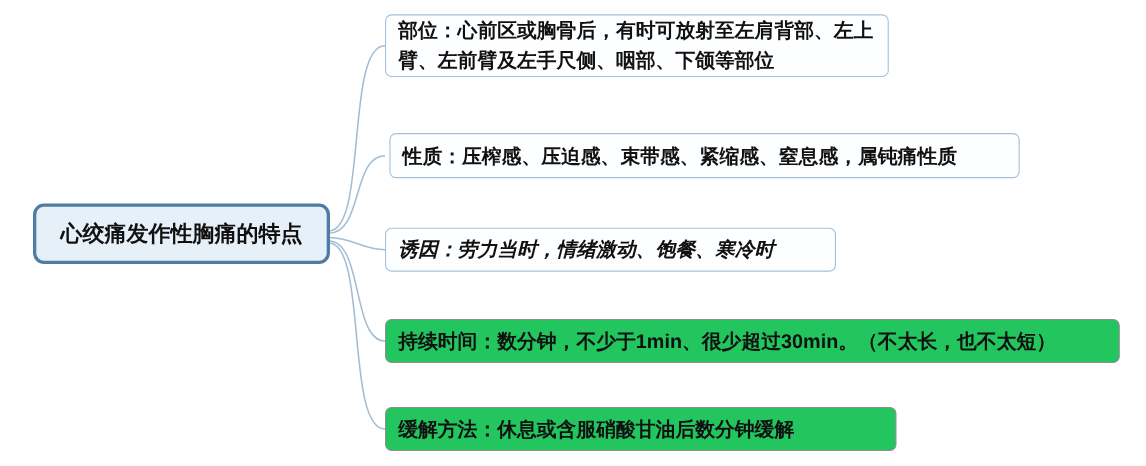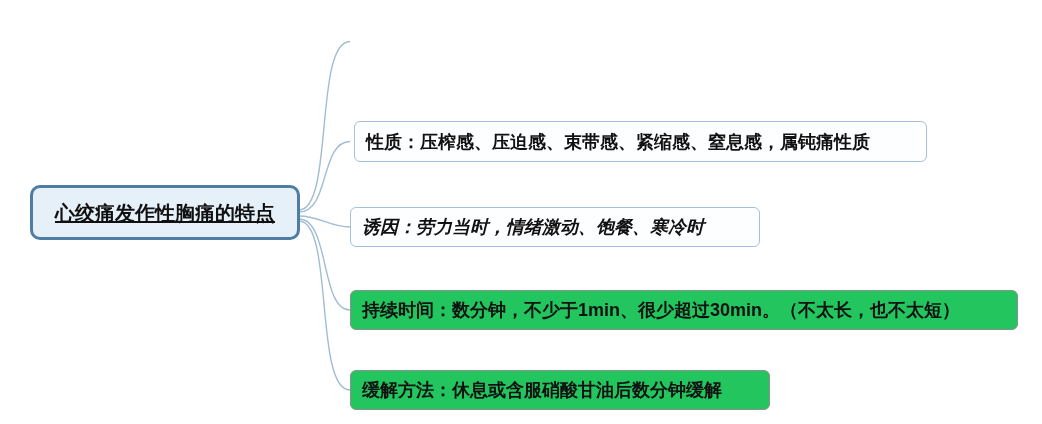--- a/index.html
+++ b/index.html
@@ -42,59 +42,61 @@
     top: 185px;
     width: 270px;
     height: 55px;
     justify-content: center;
     background: #e6f0f8;
     border: 3px solid #4e7ca3;
     border-radius: 10px;
     font-size: 20px;
     font-weight: 700;
     text-align: center;
-    text-decoration: underline;
   }
   .branch {
     font-size: 18px;
     font-weight: 600;
     padding: 2px 11px;
     border-radius: 6px;
   }
   .branch.blue {
     background: #fdfeff;
     border: 1.5px solid #a3c1dc;
   }
   .branch.orange {
     background: #22c55e;
     border: 1.5px solid #8f8f8f;
   }
   .b1 { left: 350px; top: 13px;  width: 458px; height: 57px; line-height: 27px; }
   .b2 { left: 354px; top: 121px; width: 573px; height: 41px; }
   .b3 { left: 350px; top: 207px; width: 410px; height: 40px; font-style: italic; }
   .b4 { left: 350px; top: 290px; width: 668px; height: 40px; }
-  .b5 { left: 350px; top: 370px; width: 420px; height: 40px; }
+  .b5 { left: 350px; top: 370px; width: 465px; height: 40px; }
 </style>
 </head>
 <body>
 
 <div class="canvas">
 
   <svg class="links" viewBox="0 0 1042 424">
     <path d="M299 210 C334 210 314 41.5 350 41.5"></path>
     <path d="M299 212 C330 212 320 141.5 350 141.5"></path>
     <path d="M299 216 C320 216 330 227 350 227"></path>
     <path d="M299 219 C330 219 320 310 350 310"></path>
     <path d="M299 221 C334 221 314 390 350 390"></path>
   </svg>
 
   <div class="node root-node">
     <span>心绞痛发作性胸痛的特点</span>
   </div>
 
+  <div class="node branch blue b1">
+    <span>部位：心前区或胸骨后，有时可放射至左肩背部、左上臂、左前臂及左手尺侧、咽部、下颌等部位</span>
+  </div>
 
   <div class="node branch blue b2">
     <span>性质：压榨感、压迫感、束带感、紧缩感、窒息感，属钝痛性质</span>
   </div>
 
   <div class="node branch blue b3">
     <span>诱因：劳力当时，情绪激动、饱餐、寒冷时</span>
   </div>
 
   <div class="node branch orange b4">

